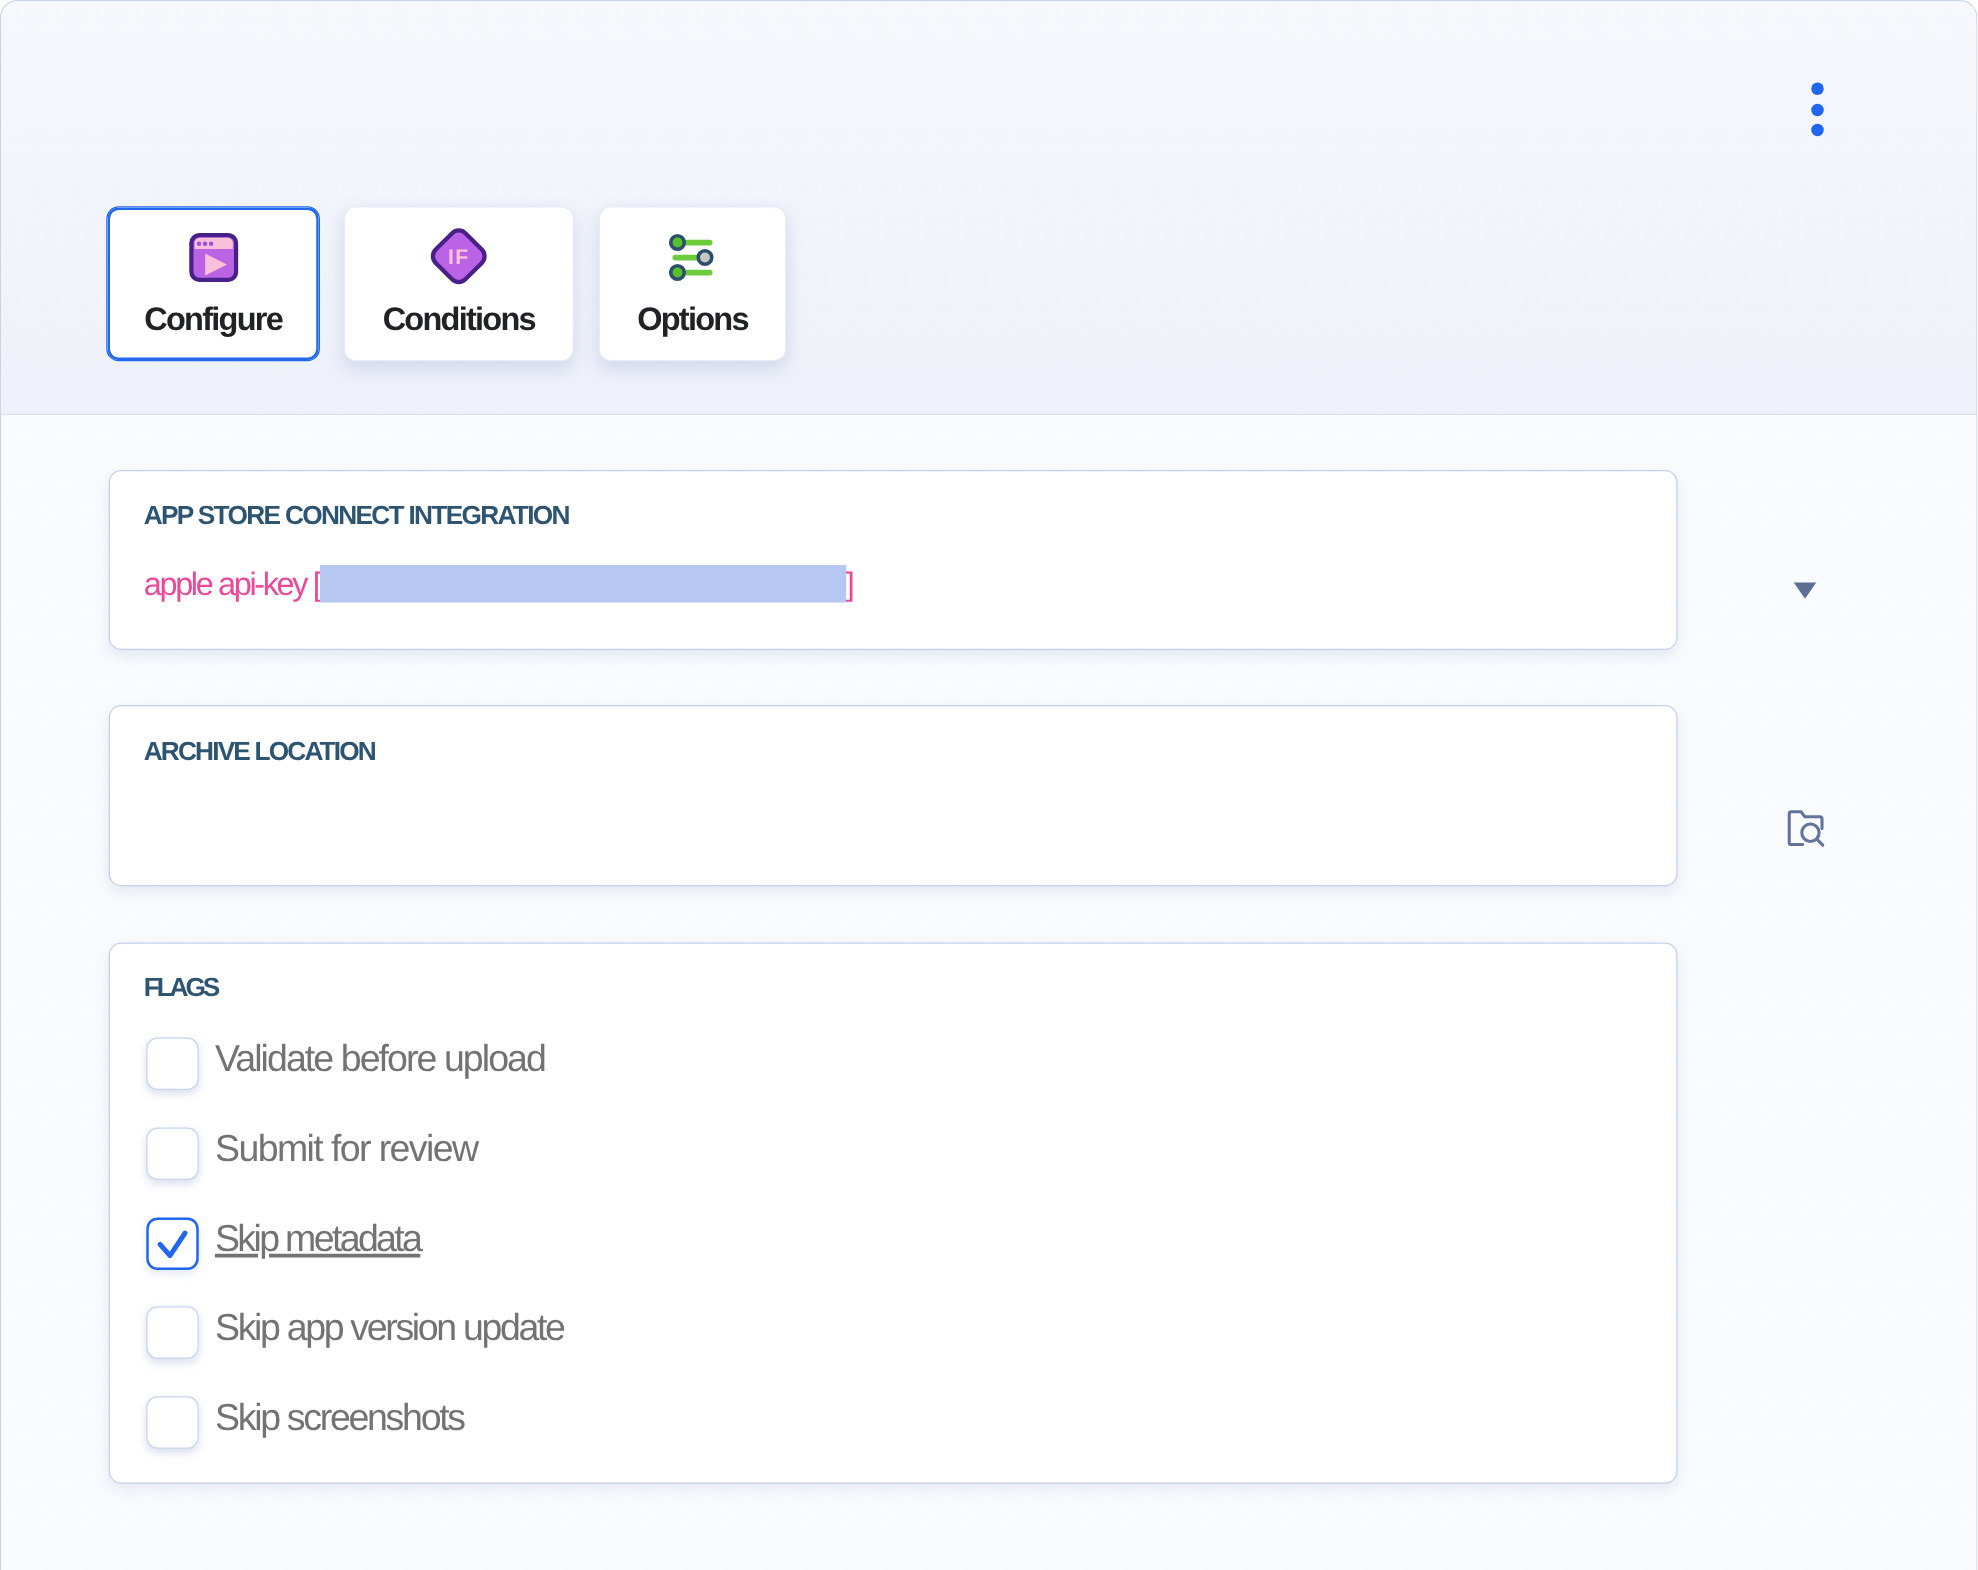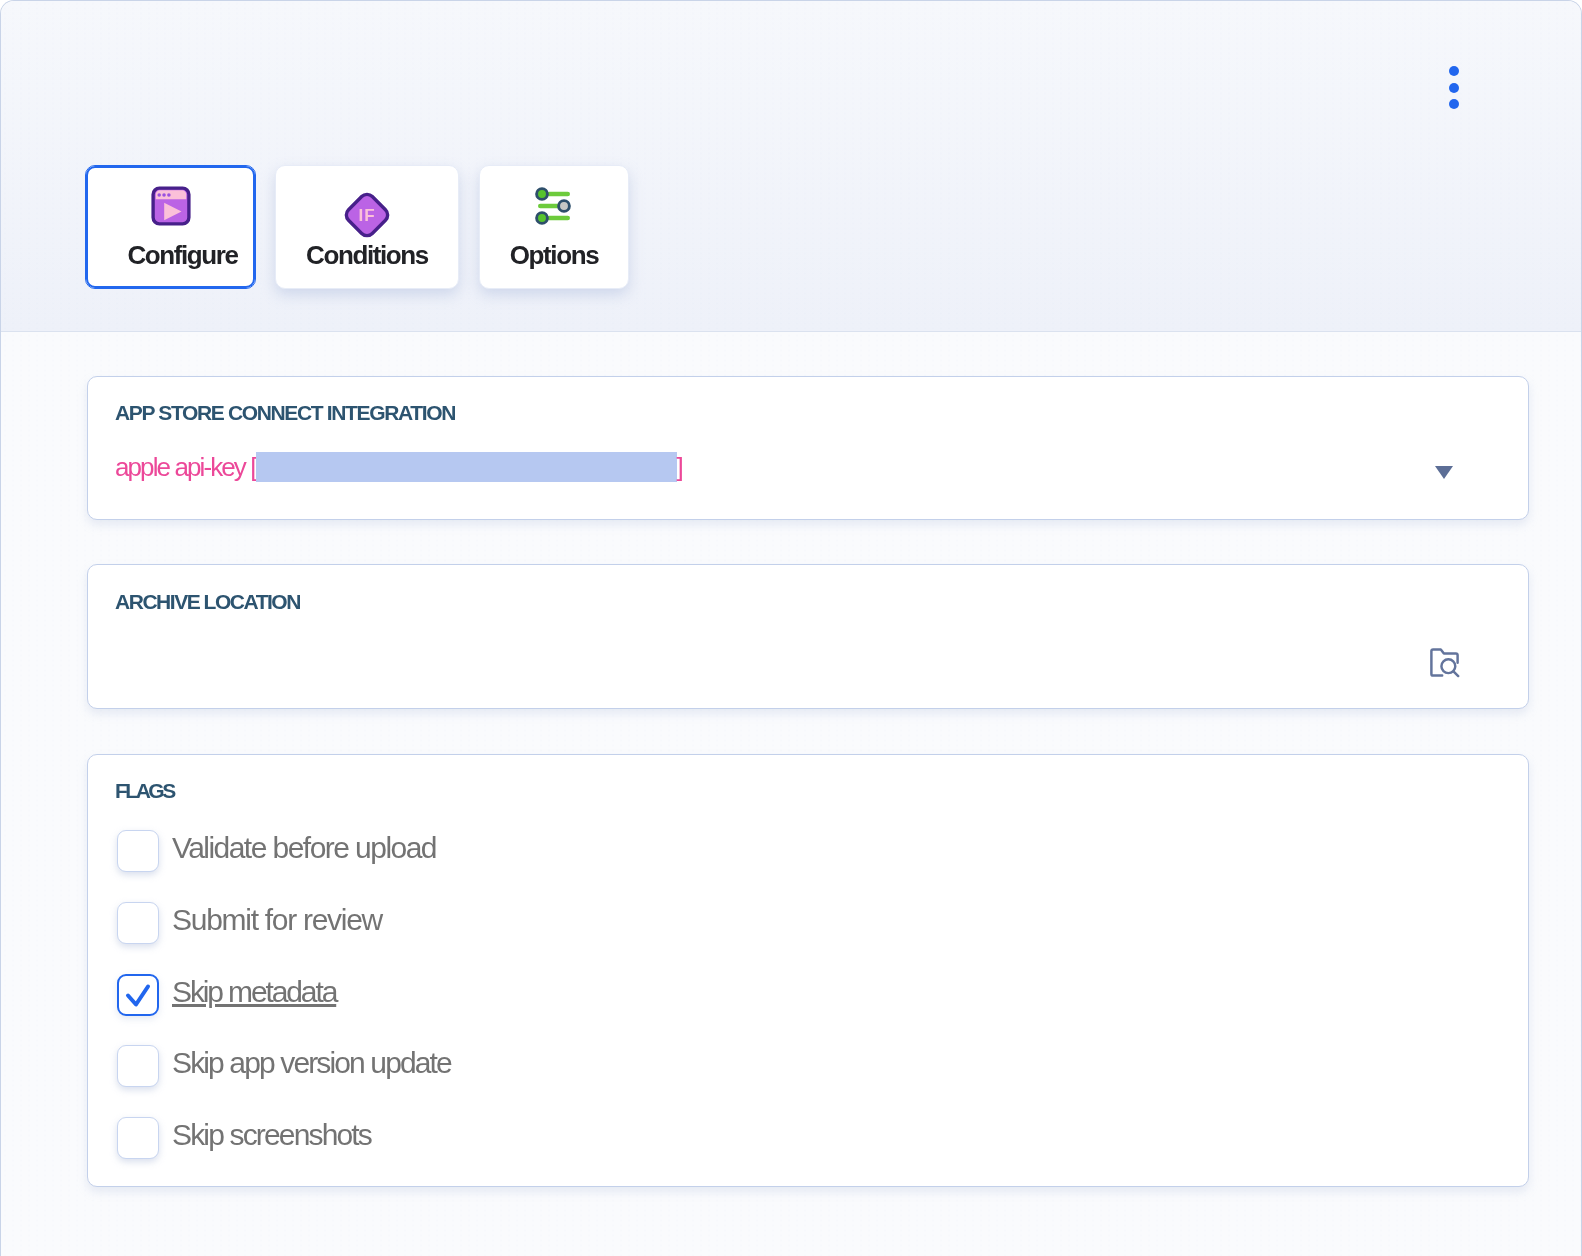--- a/index.html
+++ b/index.html
@@ -36,27 +36,27 @@
 .tab.active {
   border:1px solid #2267ee;
   box-shadow:inset 0 0 0 2px #2267ee;
 }
 .tab .icon { position:absolute; left:50%; transform:translateX(-50%); }
 .tab .lbl {
   position:absolute; top:76px; width:100%; text-align:center;
   font-size:26px; font-weight:700; color:#212226; line-height:26px;
   letter-spacing:-1.4px;
 }
-#tab1 { left:84px; width:171px;padding-left:12px; }
+#tab1 { left:84px; width:171px; }
 #tab2 { left:274px; width:184px; }
 #tab3 { left:478px; width:150px; }
 #content { position:absolute; left:0; top:332px; width:1580px; height:923px; background:#fafbfd; }
 #content .dots-texture { opacity:.12; }
 .card {
-  position:absolute; left:86px; width:1442px; background:#fff;
+  position:absolute; left:86px; width:1255px; background:#fff;
   border:1px solid #c3d0ea; border-radius:10px;
   box-shadow:0 5px 10px rgba(175,190,220,0.28);
 }
 #card1 { top:43px; height:144px; }
 #card2 { top:231px; height:145px; }
 #card3 { top:421px; height:433px; }
 .card .sec-label {
   position:absolute; left:27px; font-size:21px; font-weight:700;
   color:#2d5470; line-height:21px; white-space:nowrap;
 }
@@ -93,21 +93,21 @@
           <path d="M4.5 8 a4 4 0 0 1 4-4 h21 a4 4 0 0 1 4 4 v4.6 h-29 z" fill="#fbc0d9"></path>
           <circle cx="7.8" cy="8.6" r="1.7" fill="#9b51e0"></circle>
           <circle cx="12.4" cy="8.6" r="1.7" fill="#9b51e0"></circle>
           <circle cx="17" cy="8.6" r="1.7" fill="#9b51e0"></circle>
           <path d="M12.5 16 L29 24.3 L12.5 32.6 Z" fill="#fbc0d9"></path>
         </svg>
       </div>
       <div class="lbl">Configure</div>
     </div>
     <div id="tab2" class="tab">
-      <div class="icon" style="top:25px;">
+      <div class="icon" style="top:15px;">
         <svg width="48" height="48" viewBox="0 0 48 48">
           <rect x="7.2" y="7.2" width="33.6" height="33.6" rx="7.5" fill="#bb63e5" stroke="#47208a" stroke-width="3.4" transform="rotate(45 24 24)"></rect>
           <text x="24" y="30" text-anchor="middle" font-family="Liberation Sans, sans-serif" font-size="17" font-weight="bold" fill="#fbc0d9" letter-spacing="1">IF</text>
         </svg>
       </div>
       <div class="lbl">Conditions</div>
     </div>
     <div id="tab3" class="tab">
       <div class="icon" style="top:20px;">
         <svg width="40" height="40" viewBox="0 0 40 40">

